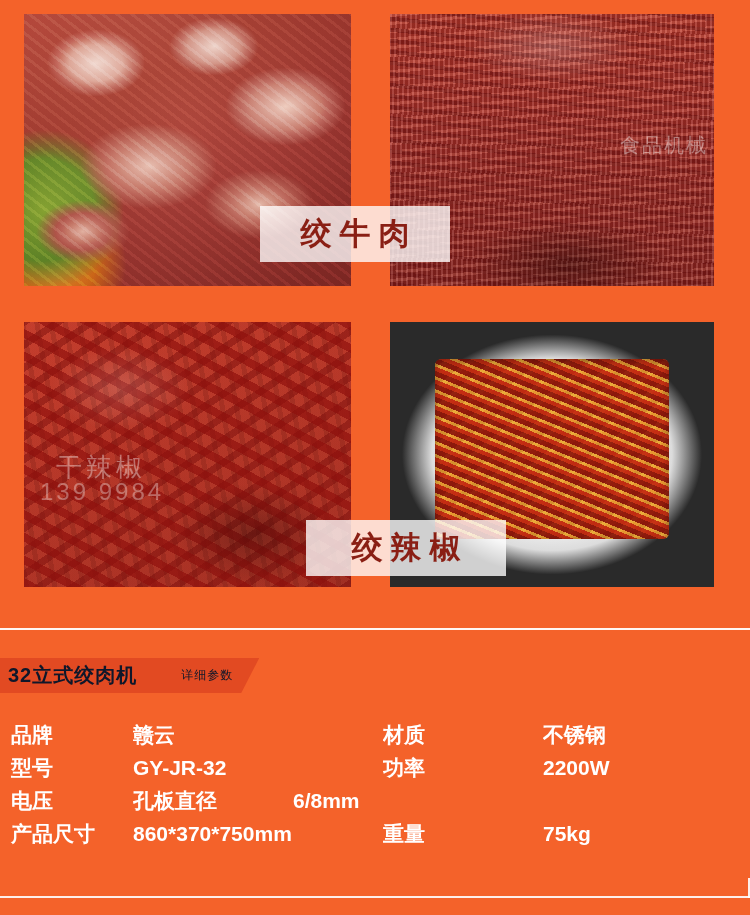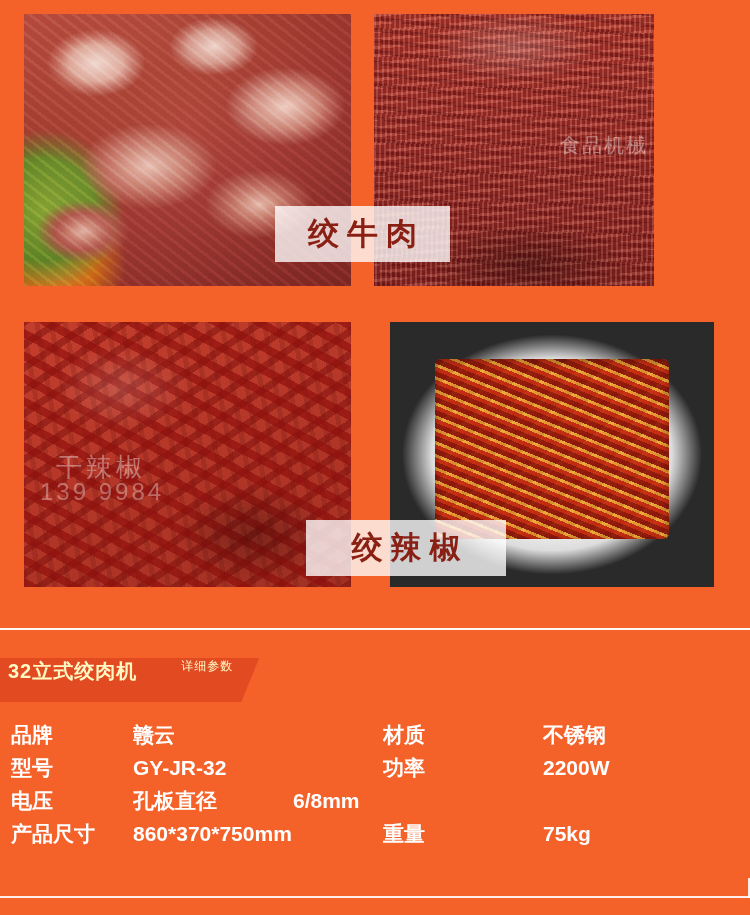--- a/index.html
+++ b/index.html
@@ -26,21 +26,21 @@
     left: 0;
     top: 0;
     width: 750px;
     height: 600px;
   }
   .photo {
     position: absolute;
     overflow: hidden;
   }
   .photo-tl { left: 24px;  top: 14px;  width: 327px; height: 272px; }
-  .photo-tr { left: 374px; top: 14px;  width: 280px; height: 272px; }
+  .photo-tr { left: 390px; top: 14px;  width: 324px; height: 272px; }
   .photo-bl { left: 24px;  top: 322px; width: 327px; height: 265px; }
   .photo-br { left: 390px; top: 322px; width: 324px; height: 265px; }
 
   
   .img-beef-chunks {
     width: 100%; height: 100%;
     background:
       radial-gradient(ellipse 70px 48px at 22% 18%, #f2dcd4 0%, #e2b3a6 38%, rgba(226,179,166,0) 70%),
       radial-gradient(ellipse 62px 40px at 58% 12%, #efd6cd 0%, #d79f92 42%, rgba(215,159,146,0) 72%),
       radial-gradient(ellipse 80px 52px at 80% 34%, #f0d2c6 0%, #cf8d80 45%, rgba(207,141,128,0) 75%),
@@ -152,43 +152,44 @@
     display: flex;
     align-items: center;
     justify-content: center;
     background: rgba(255,255,255,0.78);
     color: #8a1f14;
     font-size: 31px;
     font-weight: bold;
     letter-spacing: 8px;
     text-indent: 8px;
   }
-  .caption-beef  { left: 275px; top: 206px; width: 175px; }
+  .caption-beef  { left: 260px; top: 206px; width: 190px; }
   .caption-chili { left: 306px; top: 520px; width: 200px; }
 
   
   .spec-divider {
     position: absolute;
     left: 0;
     top: 628px;
     width: 750px;
     height: 2px;
     background: #ffffff;
     opacity: 0.95;
   }
   .spec-header {
     position: absolute;
     left: 0;
     top: 658px;
-    height: 44px;
+    height: 35px;
     display: flex;
+    align-items: center;
     background: #e24a22;
     padding-left: 8px;
     padding-right: 26px;
-    color: #fef9c3;
+    color: #0f172a;
     clip-path: polygon(0 0, 100% 0, calc(100% - 18px) 100%, 0 100%);
   }
   .spec-header .title {
     font-size: 20px;
     font-weight: bold;
     letter-spacing: 1px;
   }
   .spec-header .sub {
     font-size: 12px;
     font-weight: normal;

